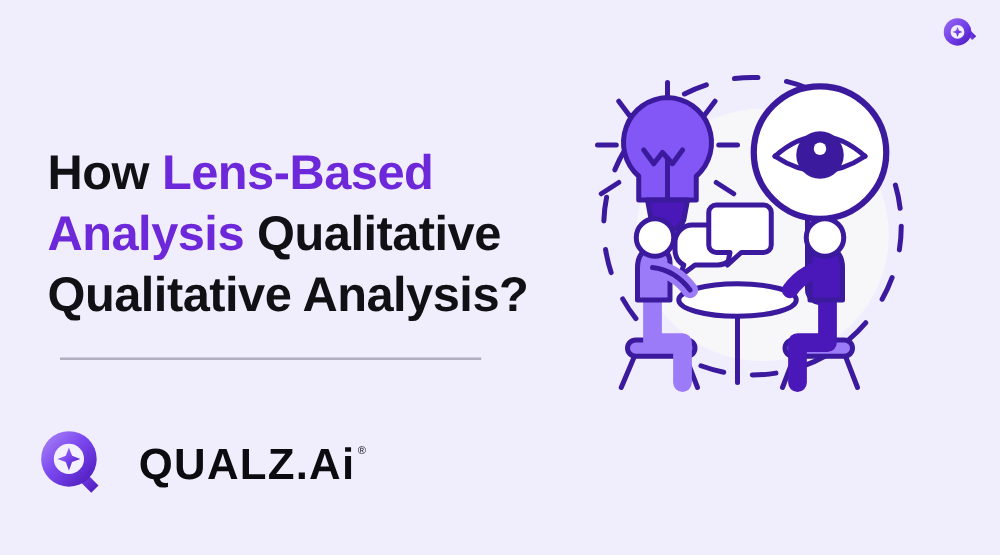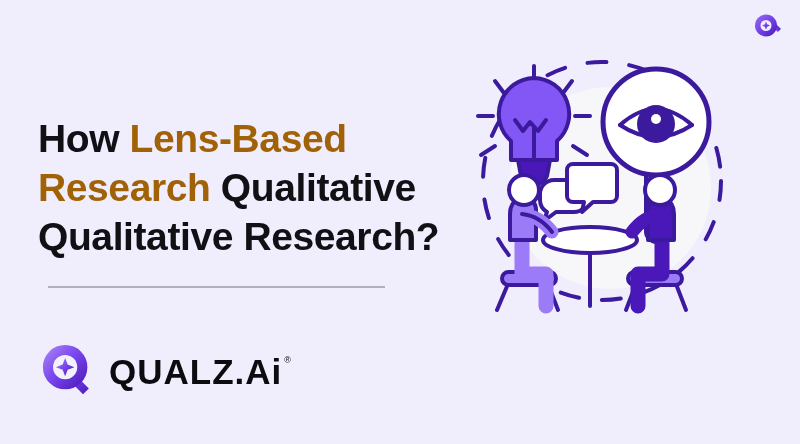--- a/index.html
+++ b/index.html
@@ -35,41 +35,41 @@
     position: absolute;
     left: 38px;
     top: 88px;
     width: 430px;
     font-size: 39px;
     font-weight: bold;
     line-height: 49px;
     letter-spacing: -0.4px;
     color: #111014;
   }
-  #headline .accent { color: #a16207; }
+  #headline .accent { color: #6d28d9; }
 
   
   #divider {
     position: absolute;
     left: 48px;
     top: 286px;
     width: 337px;
     height: 2px;
     background: #a6a2b4;
     opacity: .85;
   }
 
   
   #logo-lockup {
     position: absolute;
-    left: 40px;
+    left: 30px;
     top: 342px;
     display: flex;
     align-items: center;
-    gap: 11px;
+    gap: 23px;
   }
   #logo-mark { width: 58px; height: 58px; display: block; }
   #logo-wordmark {
     display: flex;
     align-items: flex-start;
     color: #0b0b10;
     font-size: 35px;
     font-weight: bold;
     letter-spacing: 1.0px;
     line-height: 1;
@@ -106,21 +106,21 @@
         </linearGradient>
       </defs>
       <path d="M53 22 L53 40 L44 40 L44 22 Z" fill="url(#wmGrad)" transform="rotate(-45 48 31)"></path>
       <circle cx="28" cy="27" r="22" fill="url(#wmGrad)"></circle>
       <circle cx="28" cy="27" r="11" fill="#f0edfd"></circle>
       <path d="M28 19 L30.3 24.7 L36 27 L30.3 29.3 L28 35 L25.7 29.3 L20 27 L25.7 24.7 Z" fill="url(#wmGrad)"></path>
     </svg>
   </div>
 
   <h1 id="headline">
-    <span>How </span><span class="accent">Lens-Based</span><span> </span><span class="accent">Research</span><span> Qualitative</span> <span>Qualitative Research?</span>
+    <span>How </span><span class="accent">Lens-Based</span><span> </span><span class="accent">Analysis</span><span> Qualitative</span> <span>Qualitative Analysis?</span>
   </h1>
 
   <div id="divider"></div>
 
   <div id="logo-lockup">
     <div>
       <svg id="logo-mark" viewBox="0 0 60 60" aria-hidden="true">
         <defs>
           <linearGradient id="qGrad" x1="0.05" y1="0.05" x2="0.95" y2="0.95">
             <stop offset="0%" stop-color="#a883f5"></stop>

